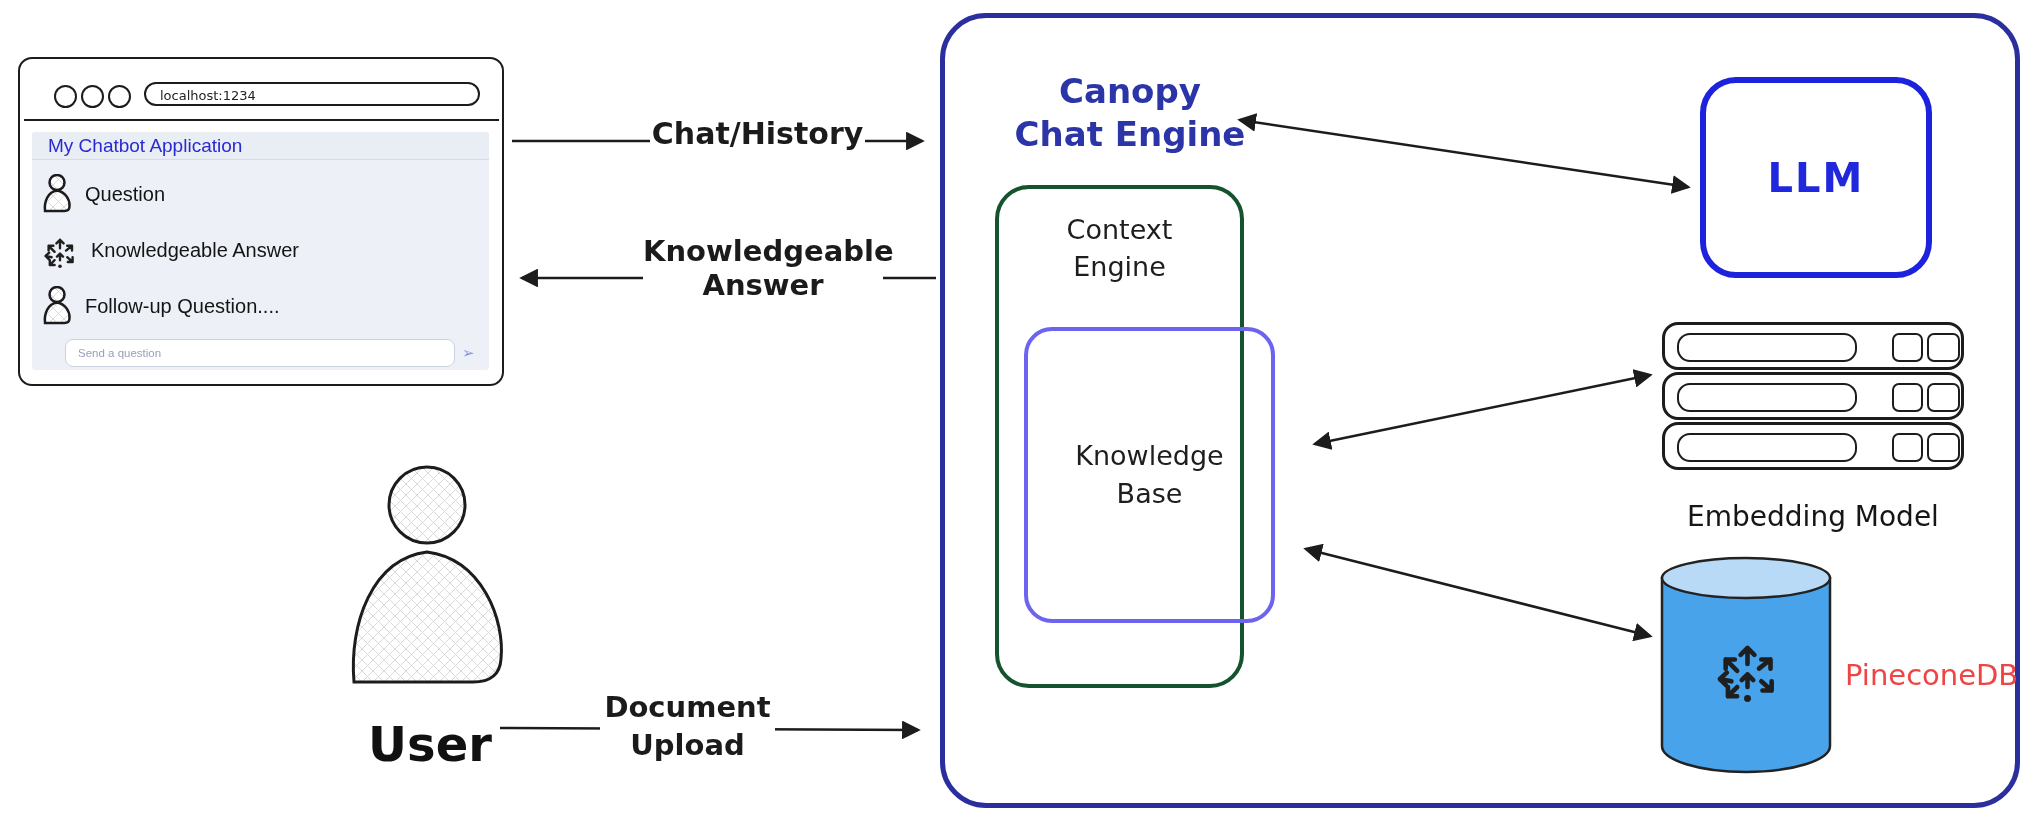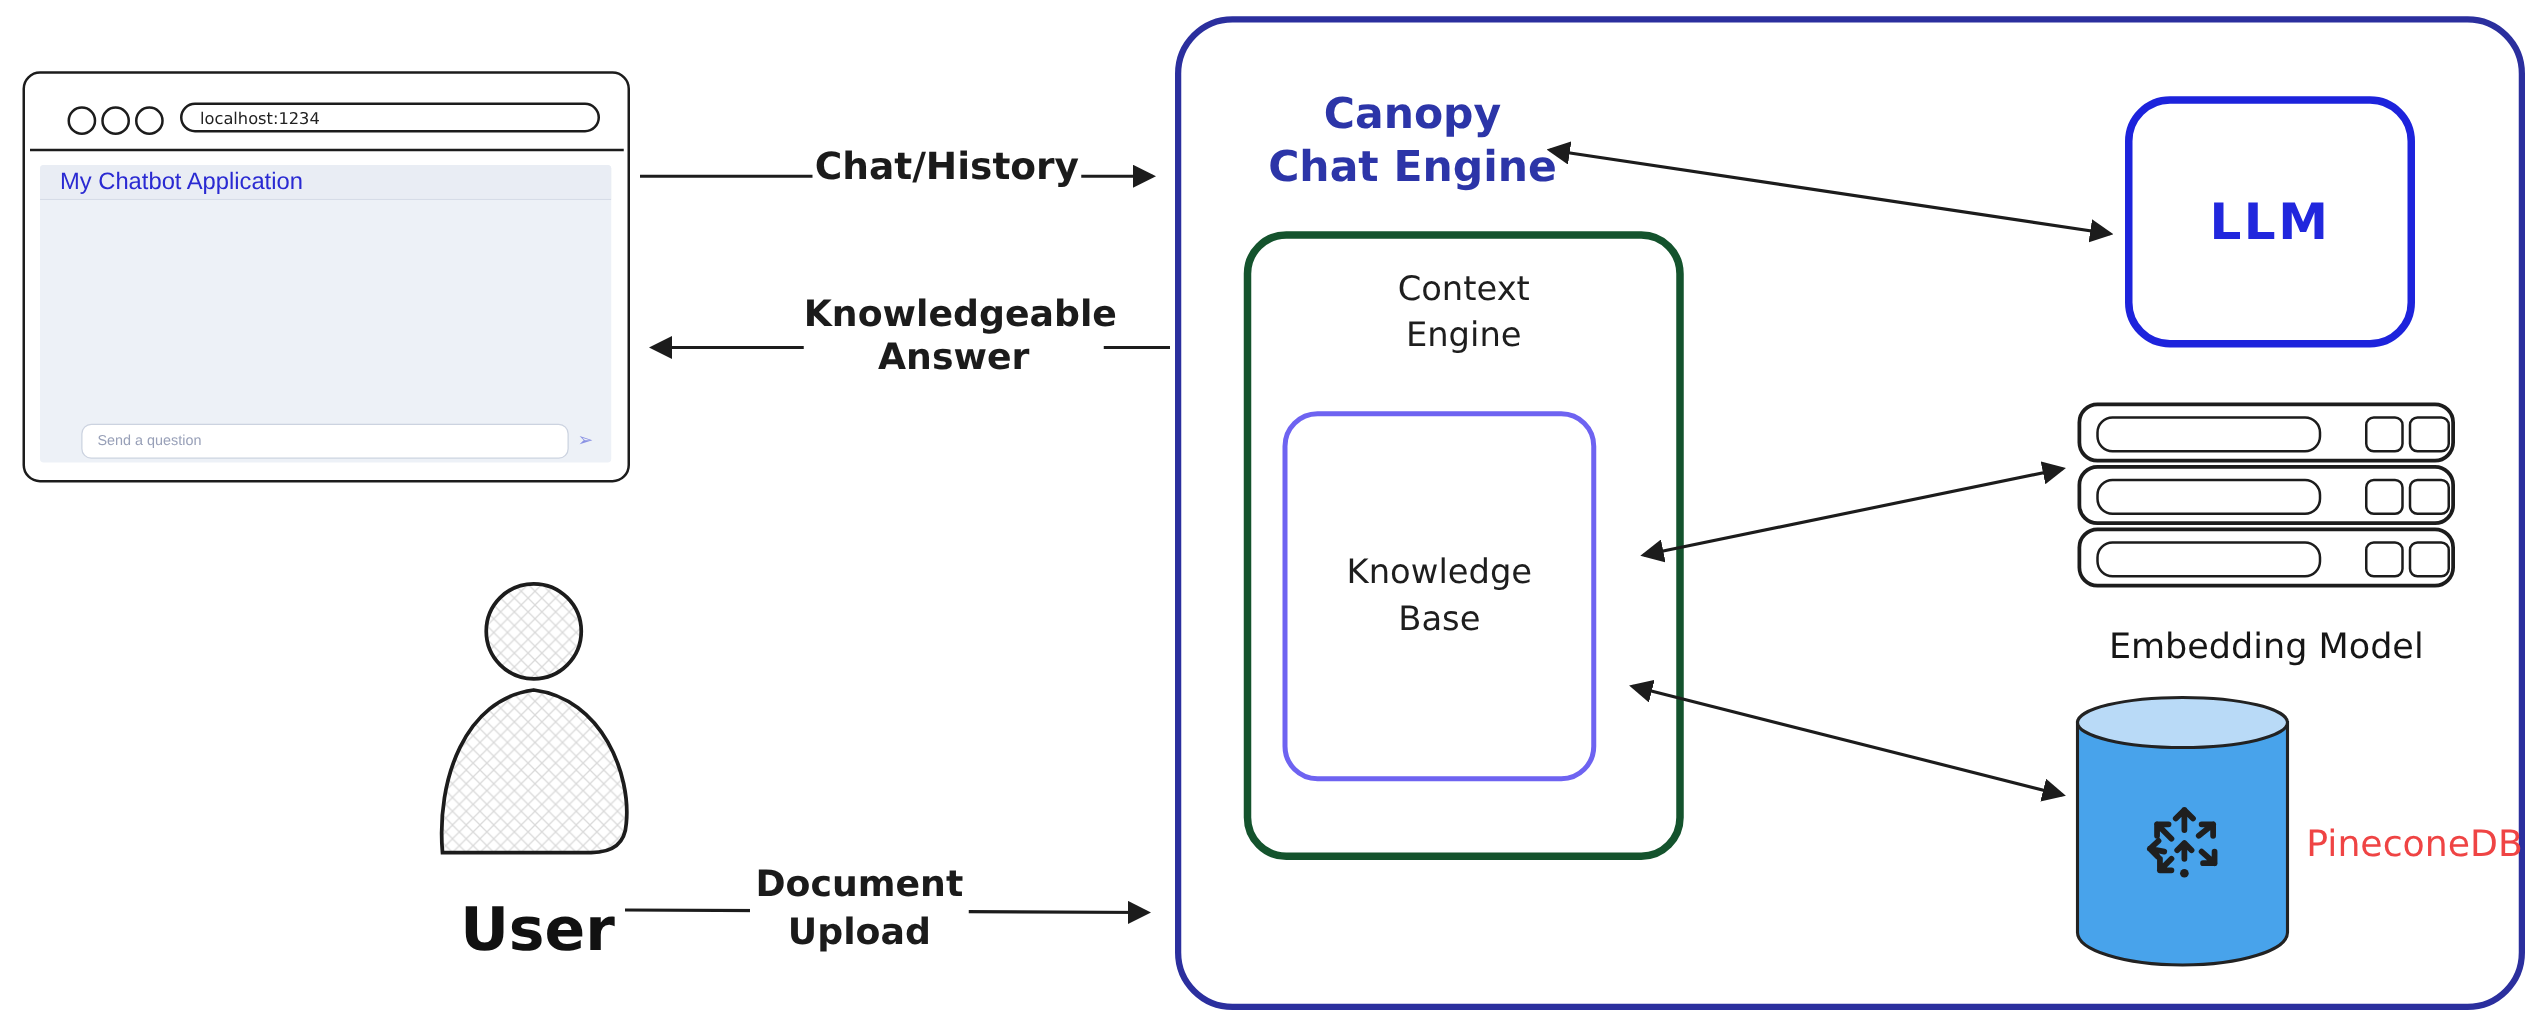--- a/index.html
+++ b/index.html
@@ -35,21 +35,21 @@
   
   .flow-label{position:absolute;background:#fff;text-align:center;font-weight:600;color:#1b1b1b;}
   .lbl-chat{left:650px;top:114px;width:215px;font-size:30px;padding:2px 0;}
   .lbl-know{left:643px;top:232px;width:240px;font-size:29px;line-height:34px;padding:2px 0;}
   .lbl-doc{left:600px;top:686px;width:175px;font-size:29px;line-height:38px;padding:2px 0;}
 
   
   .bigbox{left:940px;top:13px;width:1080px;height:795px;border:5px solid #2b2f9e;border-radius:46px;box-sizing:border-box;}
   .canopy-title{left:985px;top:58px;width:290px;text-align:center;font-size:34px;line-height:43px;
                 font-weight:bold;color:#2c35a8;margin-top:12px;}
-  .context-box{left:995px;top:185px;width:352px;height:503px;border:6px solid #14532d;border-radius:34px;box-sizing:border-box;}
+  .context-box{left:995px;top:185px;width:249px;height:503px;border:4px solid #14532d;border-radius:34px;box-sizing:border-box;}
   .context-title{position:absolute;left:0;top:22px;width:100%;text-align:center;font-size:27px;line-height:37px;color:#1e1e1e;}
   .kb-box{position:absolute;left:25px;top:138px;width:251px;height:296px;border:4.5px solid #6e63f1;border-radius:28px;
           box-sizing:border-box;display:flex;align-items:center;justify-content:center;}
   .kb-label{text-align:center;font-size:27px;line-height:38px;color:#1e1e1e;}
   .llm-box{left:1700px;top:77px;width:232px;height:201px;border:6px solid #1d23dc;border-radius:36px;box-sizing:border-box;
            display:flex;align-items:center;justify-content:center;}
   .llm-label{font-size:40px;font-weight:bold;color:#2127dd;letter-spacing:2px;}
 
   
   .servers{left:1662px;top:322px;width:302px;}
@@ -98,20 +98,40 @@
     <div class="chrome">
       <span class="dot d1"></span>
       <span class="dot d2"></span>
       <span class="dot d3"></span>
       <div class="urlbar hand">localhost:1234</div>
     </div>
     <div class="chrome-divider"></div>
 
     <div class="chat-panel">
       <div class="chat-title">My Chatbot Application</div>
+      <div class="chat-rows">
+        <div class="chat-row">
+          <svg width="30" height="40" viewBox="0 0 30 40">
+              <use href="#person"></use>
+            </svg>
+          <span class="txt">Question</span>
+        </div>
+        <div class="chat-row">
+          <svg width="36" height="36" viewBox="0 0 60 60">
+              <use href="#pinelogo" stroke-width="4.5"></use>
+            </svg>
+          <span class="txt">Knowledgeable Answer</span>
+        </div>
+        <div class="chat-row">
+          <svg width="30" height="40" viewBox="0 0 30 40">
+              <use href="#person"></use>
+            </svg>
+          <span class="txt">Follow-up Question....</span>
+        </div>
+      </div>
       <input class="chat-input" type="text" placeholder="Send a question" style="">
       <span class="send-glyph">➢</span>
     </div>
   </div>
 
   <svg class="abs" style="left:340px;top:462px;" width="180" height="226" viewBox="0 0 180 226">
     <circle cx="87" cy="43" r="38" fill="url(#xh)" stroke="#1c1c1c" stroke-width="3"></circle>
     <path d="M14,220 C9,162 32,97 87,90 C142,97 165,158 161,197 C160,213 150,220 133,220 Z" fill="url(#xh)" stroke="#1c1c1c" stroke-width="3"></path>
   </svg>
   <div class="abs user-label hand">User</div>

